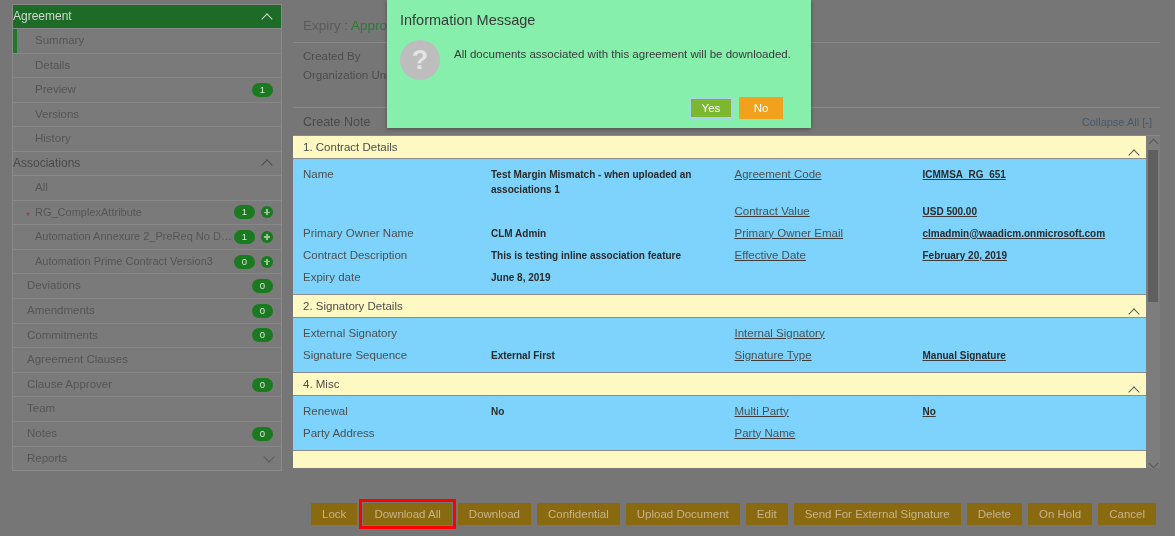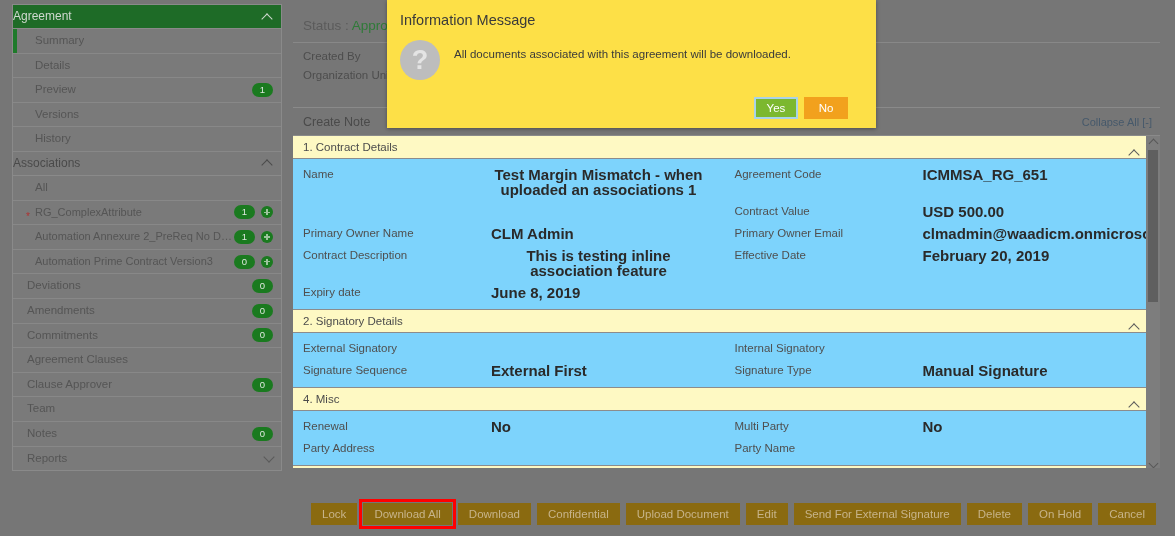--- a/index.html
+++ b/index.html
@@ -193,35 +193,34 @@
     color: #5c5c5c;
   }
   .sect-body {
     background: #7dd3fc;
     border-bottom: 1px solid #8c8c8c;
     padding: 4px 0 6px 0;
   }
   .frow { display: flex; }
   .fcell { display: flex; padding: 3.5px 0; }
   .fcell.left  { width: 50%; padding-left: 10px; box-sizing: border-box; }
-  .fcell.right { width: 50%; padding-left: 8px; box-sizing: border-box; }
+  .fcell.right { width: 50%; padding-left: 8px; box-sizing: border-box; text-decoration: underline; }
   .flabel {
     width: 188px;
     flex: 0 0 188px;
     color: #4f4f4f;
     font-size: 11.5px;
     line-height: 15px;
   }
   .fvalue {
     color: #2a2a2a;
     font-weight: bold;
-    font-size: 15px;
+    font-size: 10px;
     line-height: 15px;
     max-width: 215px;
-    text-align: center;
   }
   .fvalue.email { max-width: 260px; }
 
   
   #vscroll {
     position: absolute;
     right: 0;
     top: 0;
     width: 14px;
     height: 332px;
@@ -282,23 +281,23 @@
   .act-wrap.highlight {
     outline: 3px solid #ff0000;
     outline-offset: 1px;
   }
 
   
   #modal {
     position: absolute;
     left: 387px;
     top: 0;
-    width: 489px;
+    width: 424px;
     height: 128px;
-    background: #fde047;
+    background: #86efac;
     box-shadow: 0 1px 4px rgba(0,0,0,.35);
     z-index: 50;
   }
   .modal-title {
     font-size: 14.5px;
     color: #3a3a3a;
     padding: 12px 0 0 13px;
   }
   .modal-body {
     display: flex;
@@ -453,21 +452,21 @@
       <span class="nav-right">
           <span class="chev down" style="color:#5a5a5a"></span>
         </span>
     </div>
   </div>
 
   <div id="main">
 
     <div class="status-card">
       <div class="status-line">
-        <span>Status : </span><span class="status-val">Approv</span>
+        <span>Expiry : </span><span class="status-val">Approv</span>
       </div>
       <div class="meta-row">
         <span class="meta-label">Created By</span>
         <span class="meta-value">May 7, 2019</span>
       </div>
       <div class="meta-row">
         <span class="meta-label">Organization Unit</span>
         <span class="meta-value"></span>
       </div>
       <div class="meta-pad"></div>

